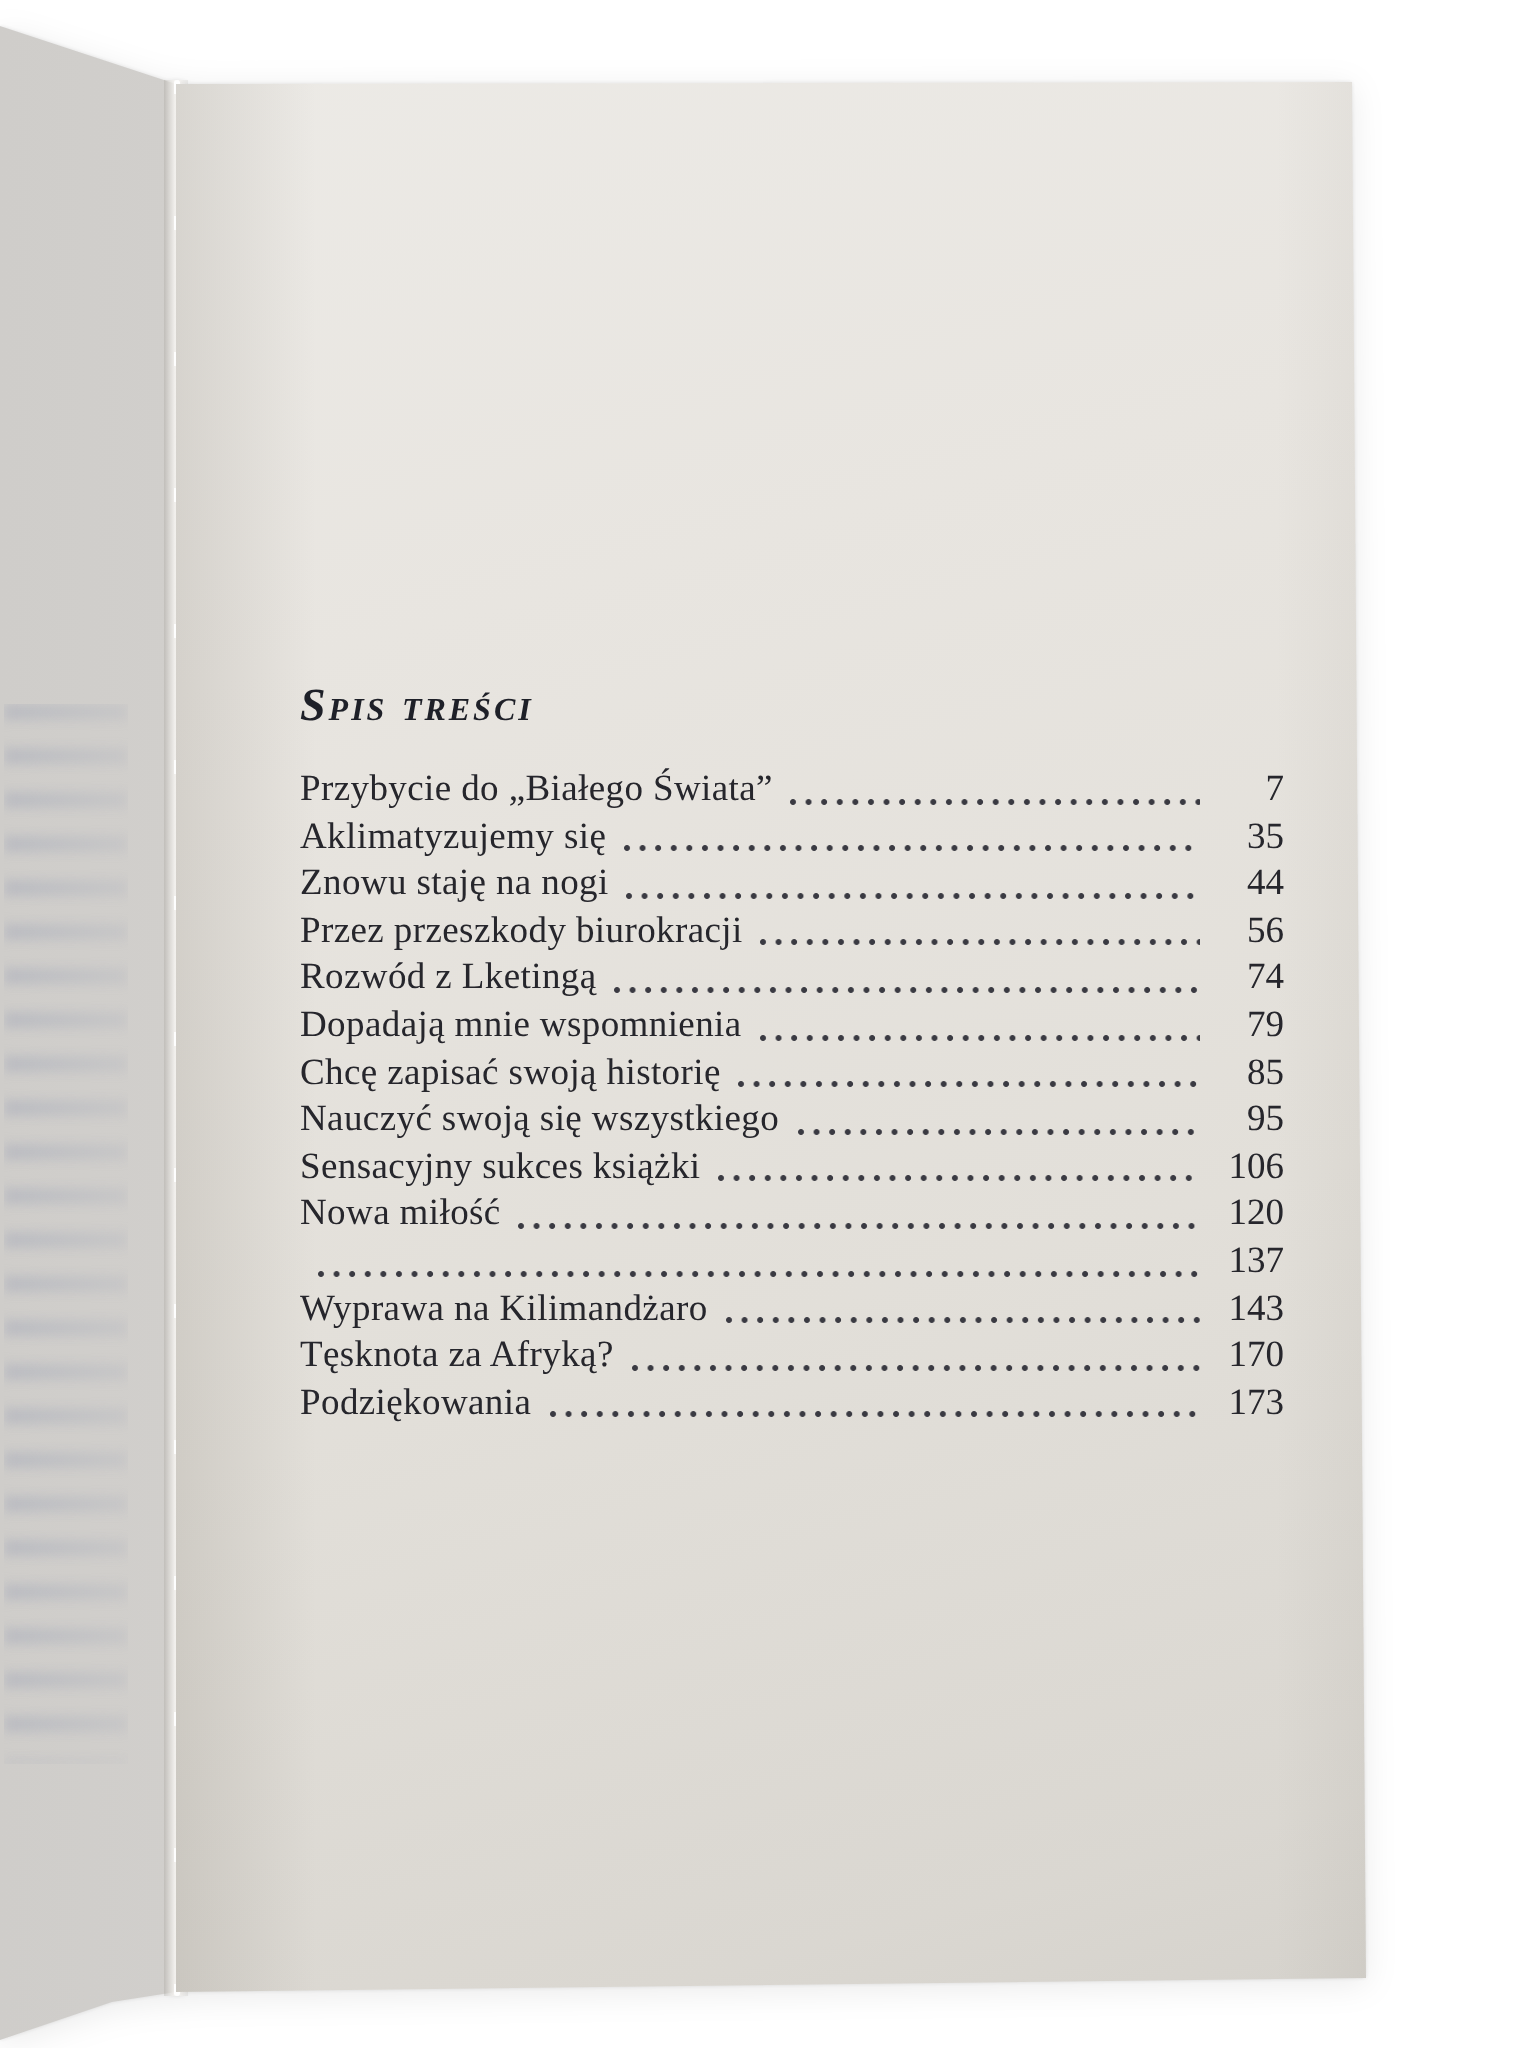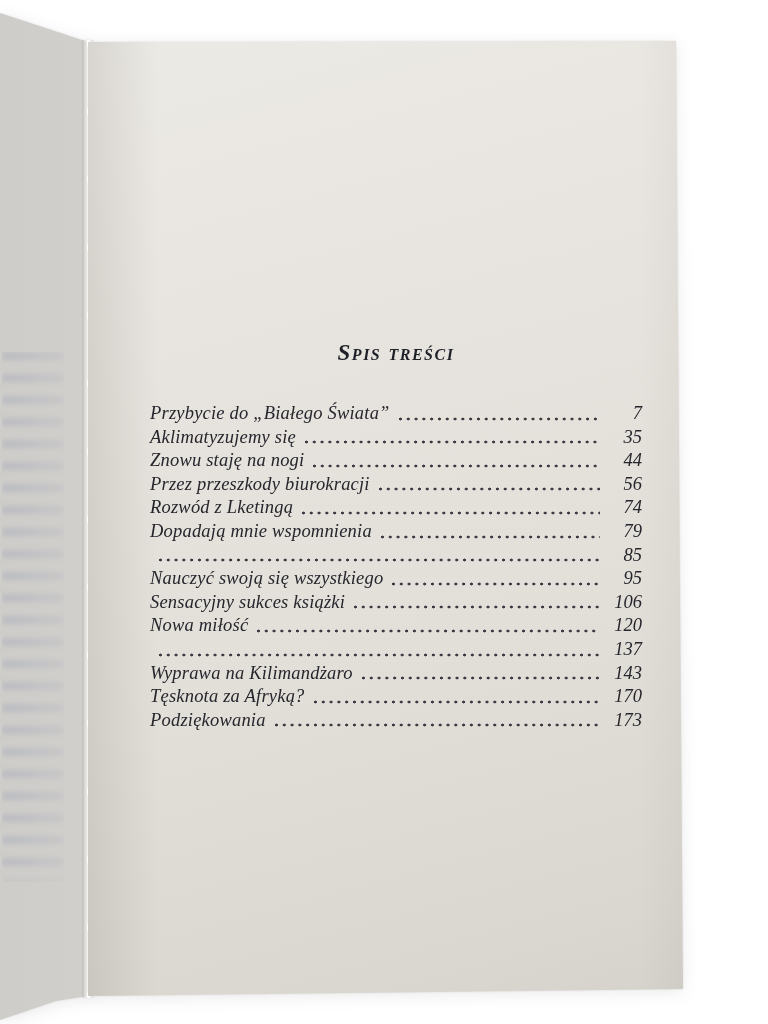--- a/index.html
+++ b/index.html
@@ -83,38 +83,36 @@
   }
   
   .content {
     position: absolute;
     left: 150px;
     top: 340px;
     width: 492px;
     color: var(--text-color, #26262c);
   }
   .title {
-    margin: 0 0 36px 0;
-    text-align: center;
+    margin: 0 0 18px 0;
     font-size: 23px;
     line-height: 26px;
     font-weight: bold;
     font-style: italic;
     font-variant: small-caps;
     letter-spacing: 1.5px;
     color: #1e2028;
   }
   .toc { display: block; }
   .row {
     display: flex;
     align-items: baseline;
     height: 23.6px;
     font-size: 18.5px;
     line-height: 23.6px;
-    font-style: italic;
   }
   .label { white-space: nowrap; letter-spacing: 0.2px; }
   .leader {
     flex: 1;
     align-self: flex-end;
     height: 6px;
     margin: 0 10px 4px 9px;
     background-image: radial-gradient(circle at 1.5px 3px, #3a3a42 1.25px, rgba(0,0,0,0) 1.7px);
     background-size: 7.8px 6px;
     background-repeat: repeat-x;
@@ -176,20 +174,21 @@
               <span class="pagenum">74</span>
             </div>
 
             <div class="row">
               <span class="label">Dopadają mnie wspomnienia</span>
               <span class="leader"></span>
               <span class="pagenum">79</span>
             </div>
 
             <div class="row">
+              <span class="label">Chcę zapisać swoją historię</span>
               <span class="leader"></span>
               <span class="pagenum">85</span>
             </div>
 
             <div class="row">
               <span class="label">Nauczyć swoją się wszystkiego</span>
               <span class="leader"></span>
               <span class="pagenum">95</span>
             </div>
 

